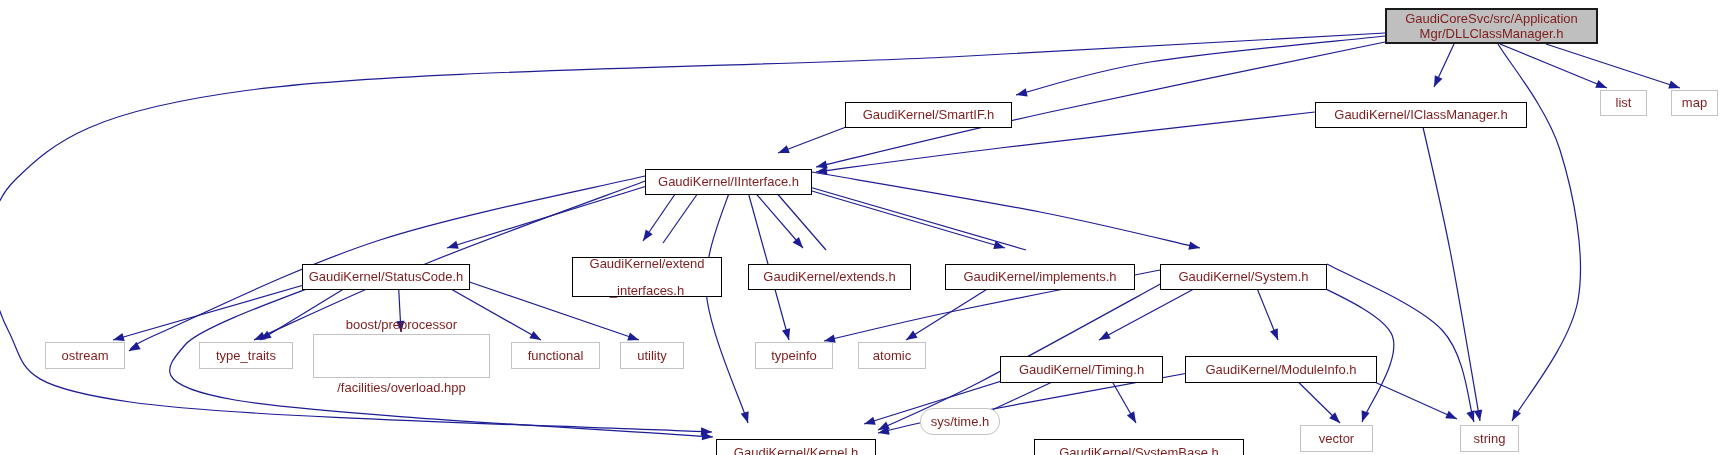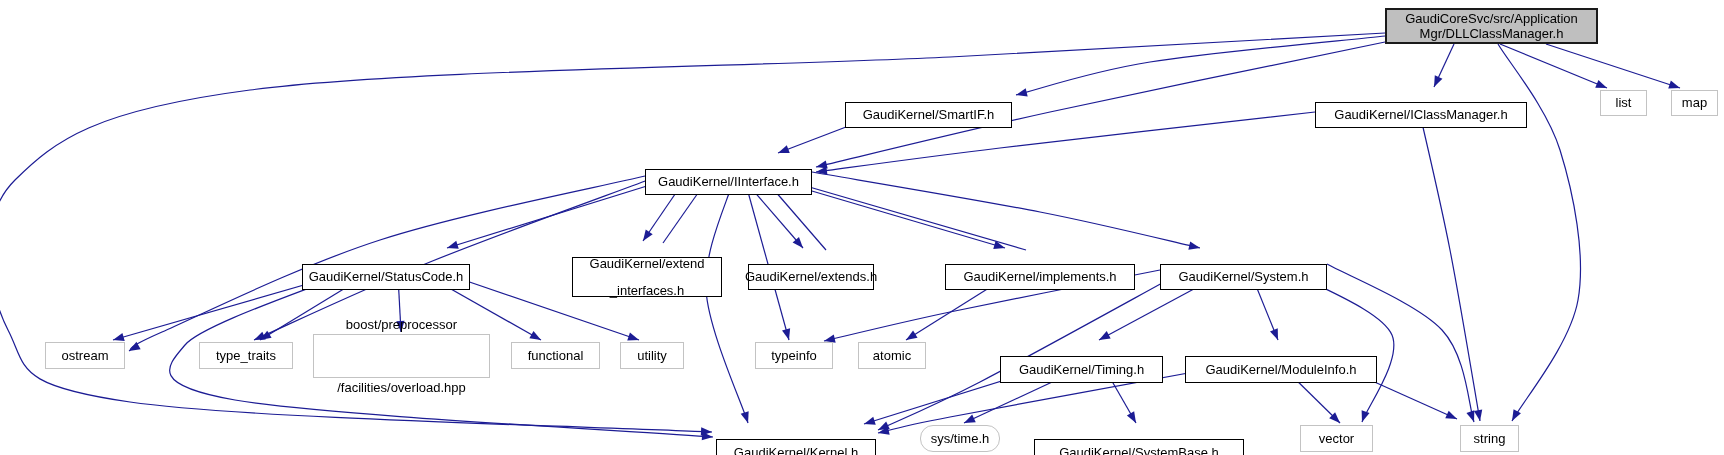--- a/index.html
+++ b/index.html
@@ -10,21 +10,21 @@
     font-family:"Liberation Sans","DejaVu Sans",sans-serif;
     overflow:hidden;
   }
   #edge-layer{position:absolute;left:0;top:0;width:1724px;height:455px;}
   .edge{fill:none;stroke-width:1.2px;}
   .node{
     position:absolute;
     box-sizing:border-box;
     background:#ffffff;
     display:flex;flex-direction:column;align-items:center;justify-content:center;
-    font-size:13px;line-height:1.16;color:#000000;
+    font-size:13px;line-height:1.16;color:#7f1d1d;
     text-align:center;white-space:nowrap;
     z-index:2;
   }
   .node.internal{border:1px solid #000000;margin-top:14px;}
   .node.external{border:1px solid #c3c3c3;}
   .node.root{border:2px solid #1a1a1a;background:#bfbfbf;font-weight:normal;}
   .node span{display:block;}
 </style>
 </head>
 <body>
@@ -134,21 +134,21 @@
       <div class="node internal" style="left: 645px; top: 155px; width: 167px; height: 26px;">
         <span>GaudiKernel/IInterface.h</span>
       </div>
       <div class="node internal" style="left: 302px; top: 250px; width: 168px; height: 26px;">
         <span>GaudiKernel/StatusCode.h</span>
       </div>
       <div class="node internal" style="left: 572px; top: 243px; width: 150px; height: 40px; gap: 12px;">
         <span>GaudiKernel/extend</span>
         <span>_interfaces.h</span>
       </div>
-      <div class="node internal" style="left: 748px; top: 250px; width: 126px; height: 26px;">
+      <div class="node internal" style="left: 748px; top: 250px; width: 163px; height: 26px;">
         <span>GaudiKernel/extends.h</span>
       </div>
       <div class="node internal" style="left: 945px; top: 250px; width: 190px; height: 26px;">
         <span>GaudiKernel/implements.h</span>
       </div>
       <div class="node internal" style="left: 1160px; top: 250px; width: 167px; height: 26px;">
         <span>GaudiKernel/System.h</span>
       </div>
       <div class="node external" style="left: 45px; top: 342px; width: 80px; height: 27px;">
         <span>ostream</span>
@@ -174,21 +174,21 @@
       </div>
       <div class="node internal" style="left: 1000px; top: 342px; width: 163px; height: 27px;">
         <span>GaudiKernel/Timing.h</span>
       </div>
       <div class="node internal" style="left: 1185px; top: 342px; width: 192px; height: 27px;">
         <span>GaudiKernel/ModuleInfo.h</span>
       </div>
       <div class="node internal" style="left: 716px; top: 425px; width: 160px; height: 27px;">
         <span>GaudiKernel/Kernel.h</span>
       </div>
-      <div class="node external" style="left: 920px; top: 425px; width: 80px; height: 27px; border-radius: 13px;">
+      <div class="node external" style="left: 920px; top: 408px; width: 80px; height: 27px; border-radius: 13px;">
         <span>sys/time.h</span>
       </div>
       <div class="node internal" style="left: 1034px; top: 425px; width: 210px; height: 27px;">
         <span>GaudiKernel/SystemBase.h</span>
       </div>
       <div class="node external" style="left: 1300px; top: 425px; width: 73px; height: 27px;">
         <span>vector</span>
       </div>
       <div class="node external" style="left: 1460px; top: 425px; width: 59px; height: 27px; text-align: right;">
         <span>string</span>

